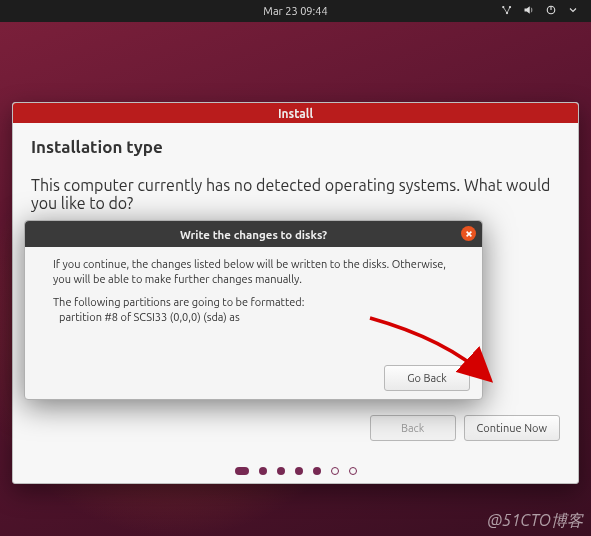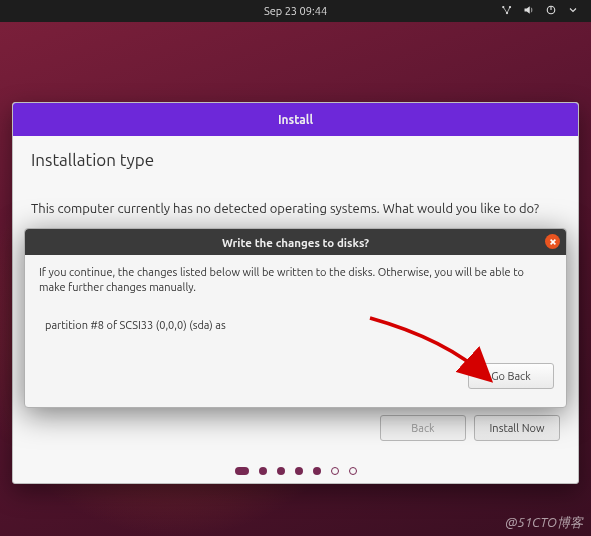--- a/index.html
+++ b/index.html
@@ -15,72 +15,71 @@
     radial-gradient(circle at 30% 60%, rgba(255,120,60,0.4) 0%, rgba(255,120,60,0) 40%),
     linear-gradient(160deg, #7a1f3a 0%, #5b1530 40%, #3a0f22 100%);
   }
 
   .installer {
     position: absolute; left: 12px; top: 80px; width: 567px; height: 382px;
     background: #f7f7f7; border: 1px solid #bfbfbf; border-radius: 3px;
     box-shadow: 0 8px 24px rgba(0,0,0,0.4);
   }
   .installer .titlebar {
-    height: 33px; background: #6d28d9; color: #eee; font-size: 12px; font-weight: 600;
+    height: 20px; background: #b91c1c; color: #eee; font-size: 12px; font-weight: 600;
     display: flex; align-items: center; justify-content: center; border-radius: 3px 3px 0 0;
   }
   .installer .content { padding: 14px 18px 10px; color: #333; }
-  .installer h1 { font-size: 17px; font-weight: 400; color: #333; margin-bottom: 32px; }
-  .installer .subtext { font-size: 13px; color: #333; margin-bottom: 22px; }
+  .installer h1 { font-size: 17px; font-weight: 700; color: #333; margin-bottom: 20px; }
+  .installer .subtext { font-size: 16px; color: #333; margin-bottom: 22px; }
   .installer .radio-row { display: flex; align-items: center; gap: 6px; font-size: 11px; color: #333; margin-left: 16px; opacity: 0.85; }
   .installer .radio-row .radio { width: 11px; height: 11px; border: 1px solid #666; border-radius: 50%; position: relative; }
   .installer .radio-row .radio::before { content:""; position:absolute; inset:2px; border-radius:50%; background:#e95420; }
 
   .installer .bottom-bar {
     position: absolute; bottom: 42px; right: 18px; display: flex; gap: 8px;
   }
   .btn {
     min-width: 86px; height: 26px; padding: 0 12px; font-size: 11px; color: #444;
     background: linear-gradient(#fdfdfd, #eaeaea); border: 1px solid #b8b8b8; border-radius: 3px;
     display: inline-flex; align-items: center; justify-content: center; cursor: pointer;
   }
   .btn.disabled { color: #9a9a9a; background: #f1f1f1; }
 
   .dots { position: absolute; bottom: 8px; left: 50%; transform: translateX(-50%); display:flex; gap:10px; }
   .dot, .dotline { width: 8px; height: 8px; border-radius: 50%; background:#772953; }
   .dotline { border:1px solid #772953; background:transparent; }
   .dot.first { width: 14px; border-radius: 4px; }
 
   .dialog {
-    position: absolute; left: 24px; top: 198px; width: 543px; height: 180px;
+    position: absolute; left: 24px; top: 198px; width: 459px; height: 180px;
     background: #f5f5f5; border: 1px solid #b0b0b0; border-radius: 4px;
     box-shadow: 0 6px 30px rgba(0,0,0,0.5);
     z-index: 10;
-    margin-top: 8px;
   }
   .dialog .dlg-title {
     height: 26px; background: #3a3a3a; color: #eee; font-size: 11.5px; font-weight: 600;
     display: flex; align-items: center; justify-content: center; position: relative; border-radius: 4px 4px 0 0;
   }
   .dlg-close { position:absolute; right:6px; top:5px; width:15px; height:15px; border-radius:50%; background:#e95420; display:flex; align-items:center; justify-content:center; cursor:pointer; }
   .dlg-close svg { width:8px; height:8px; stroke:#fff; stroke-width:2; }
-  .dialog .dlg-body { padding: 10px 14px; font-size: 11px; color: #333; line-height: 1.35; }
+  .dialog .dlg-body { padding: 10px 28px; font-size: 11px; color: #333; line-height: 1.35; }
   .dialog .dlg-body p { margin-bottom: 8px; }
   .dialog .dlg-body .indent { padding-left: 6px; }
-  .dialog .dlg-buttons { position: absolute; bottom: 18px; right: 12px; display: flex; gap: 24px; }
+  .dialog .dlg-buttons { position: absolute; bottom: 8px; right: 12px; display: flex; gap: 24px; }
 
   .arrow { position: absolute; left: 360px; top: 290px; width: 160px; height: 92px; z-index: 20; pointer-events:none; }
 
-  .watermark { position: absolute; right: 8px; bottom: 4px; color: rgba(255,255,255,0.6); font-size: 13px; font-style: italic; z-index: 30; }
+  .watermark { position: absolute; right: 8px; bottom: 4px; color: rgba(255,255,255,0.6); font-size: 16px; font-style: italic; z-index: 30; }
 </style>
 </head>
 <body>
 
 <div class="topbar">
-  <span class="clock">Sep 23  09:44</span>
+  <span class="clock">Mar 23  09:44</span>
   <div class="tray">
     <span><svg viewBox="0 0 16 16">
           <circle cx="3" cy="4" r="1.5"></circle>
           <circle cx="12" cy="4" r="1.5"></circle>
           <circle cx="8" cy="12" r="1.5"></circle>
           <path d="M3 4 L8 12 L12 4" stroke="#ddd" stroke-width="1" fill="none"></path>
         </svg></span>
     <span><svg viewBox="0 0 16 16">
           <path d="M2 6h3l4-3v10l-4-3H2z"></path>
           <path d="M11 5c1 1 1 5 0 6" stroke="#ddd" fill="none"></path>
@@ -107,21 +106,21 @@
       <div class="radio-row">
         <span class="radio"></span>
         <span>Erase disk and install Ubuntu</span>
       </div>
     </div>
     <div class="bottom-bar">
       <div class="btn disabled">
           <span>Back</span>
         </div>
       <div class="btn">
-          <span>Install Now</span>
+          <span>Continue Now</span>
         </div>
     </div>
     <div class="dots">
       <span class="dot first"></span>
       <span class="dot"></span>
       <span class="dot"></span>
       <span class="dot"></span>
       <span class="dot"></span>
       <span class="dotline"></span>
       <span class="dotline"></span>
@@ -133,21 +132,21 @@
       <span>Write the changes to disks?</span>
       <span class="dlg-close">
           <svg viewBox="0 0 10 10">
             <path d="M2 2l6 6M8 2l-6 6"></path>
           </svg>
         </span>
     </div>
     <div class="dlg-body">
       <p>If you continue, the changes listed below will be written to the disks. Otherwise, you will be able to make further changes manually.</p>
       <p>
-        <br>
+        <span>The following partitions are going to be formatted:</span><br>
         <span class="indent">partition #8 of SCSI33 (0,0,0) (sda) as</span><br>
       </p>
     </div>
     <div class="dlg-buttons">
       <div class="btn">
           <span>Go Back</span>
         </div>
     </div>
   </div>
 

